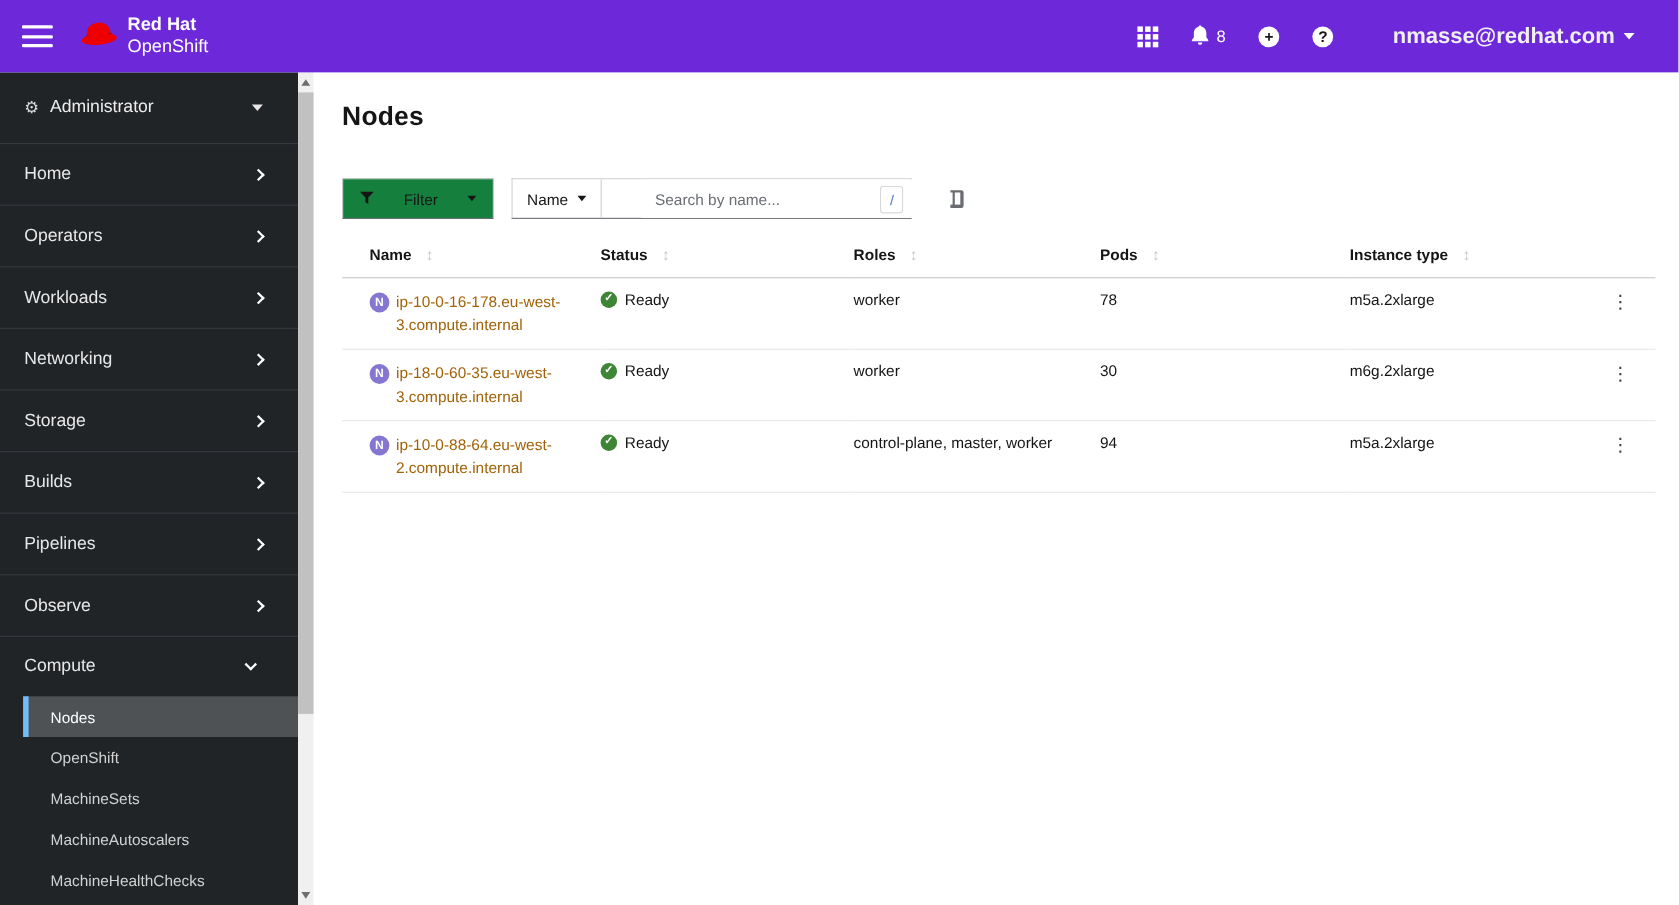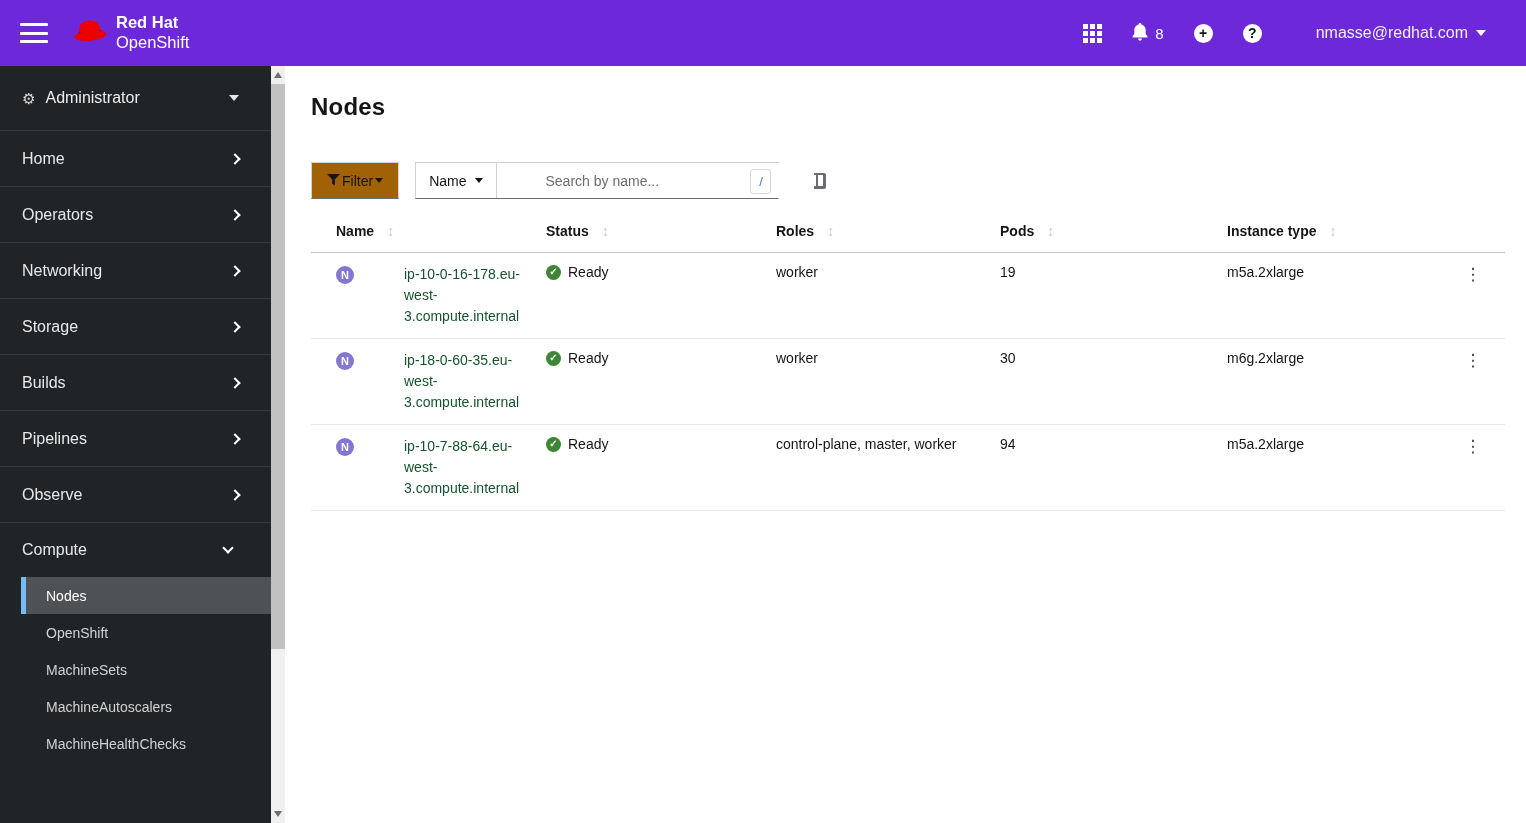--- a/index.html
+++ b/index.html
@@ -19,22 +19,22 @@
   .brand-text .b1 { font-weight:700; }
   .mast-right { display:flex; align-items:center; gap:30px; }
   .icon-btn { background:none; border:0; cursor:pointer; display:flex; align-items:center;
     gap:7px; color:#fff; }
   .grid-icon { display:grid; grid-template-columns:repeat(3,5px); grid-gap:2px; }
   .grid-icon i { width:5px; height:5px; background:#fff; }
   .badge-count { font-size:15px; color:#fff; }
   .circle-glyph { width:19px; height:19px; border-radius:50%; background:#fff; color:#151515;
     display:flex; align-items:center; justify-content:center; font-size:14px; font-weight:700;
     line-height:1; }
-  .user-menu { margin-left:24px; background:none; border:0; color:#f0f0f0; font-size:16px;
-    display:flex; align-items:center; gap:8px; cursor:pointer; }
+  .user-menu { margin-left:24px; background:none; border:0; color:#f0f0f0; font-size:20px;
+    display:flex; align-items:center; gap:8px; cursor:pointer;font-weight:bold; }
   .caret-down-w { width:0; height:0; border-left:5px solid transparent;
     border-right:5px solid transparent; border-top:6px solid #fff; }
 
   
   .layout { display:flex; height:757px; }
   .sidebar { width:271px; flex:none; background:#212427; color:#ededed; overflow:hidden; }
   .perspective { height:65px; display:flex; align-items:center; gap:10px; padding:0 32px 0 22px;
     border-bottom:1px solid #35383c; font-size:16px; cursor:pointer; }
   .cogs { color:#d8d8d8; font-size:15px; line-height:1; }
   .caret-down-g { width:0; height:0; border-left:5px solid transparent;
@@ -58,22 +58,22 @@
     border-left:4px solid transparent; border-right:4px solid transparent; }
   .sb-arrow.up { top:6px; border-bottom:6px solid #6d6d6d; }
   .sb-arrow.down { bottom:6px; border-top:6px solid #6d6d6d; }
   .sb-thumb { position:absolute; top:18px; left:0; width:14px; height:565px; background:#c1c1c1; }
 
   
   .content { flex:1; background:#fff; padding:27px 21px 0 26px; overflow:hidden; }
   .page-title { font-size:24px; font-weight:700; color:#151515; letter-spacing:.2px; }
 
   .toolbar { margin-top:41px; display:flex; align-items:center; }
-  .filter-btn { height:37px; background:#a16207; border:1px solid #d2d2d2; border-bottom-color:#6a6e73;
-    display:flex; align-items:center; gap:2px; padding:0 15px; font-size:14px; color:#151515;
+  .filter-btn { height:37px; background:#15803d; border:1px solid #d2d2d2; border-bottom-color:#6a6e73;
+    display:flex; align-items:center; gap:27px; padding:0 15px; font-size:14px; color:#151515;
     cursor:pointer; }
   .caret-down-d { width:0; height:0; border-left:4.5px solid transparent;
     border-right:4.5px solid transparent; border-top:5.5px solid #151515; }
   .attr-group { margin-left:16px; height:37px; display:flex; align-items:stretch;
     border:1px solid #d2d2d2; border-bottom-color:#6a6e73; background:#fff; }
   .name-select { display:flex; align-items:center; gap:9px; padding:0 13px; font-size:14px;
     color:#151515; background:none; border:0; border-right:1px solid #d2d2d2; cursor:pointer; }
   .search-wrap { position:relative; width:281px; }
   .search-wrap input { width:100%; height:100%; border:0; outline:none; padding:0 38px 0 12px;
     font-size:14px; color:#151515; font-family:"Liberation Sans",sans-serif;margin-left:36px; }
@@ -92,22 +92,22 @@
   th { text-align:left; font-weight:700; padding:0 8px 13px 0; border-bottom:1px solid #c6c7c8;
     cursor:pointer; }
   th .sort { color:#c8c8c8; font-size:14px; margin-left:13px; font-weight:400; }
   td { vertical-align:top; padding:11px 8px 11px 0; border-bottom:1px solid #e7e7e7; }
   th:first-child, td:first-child { padding-left:25px; }
   tr.data-row { height:59px; }
   .name-cell { display:flex; gap:6px; }
   .res-badge { width:18px; height:18px; flex:none; border-radius:50%; background:#8476d1;
     color:#fff; font-size:11px; font-weight:700; display:inline-flex; align-items:center;
     justify-content:center; margin-top:2px; }
-  .node-link { color:#14532d; text-decoration:none; display:inline-block; max-width:162px;
-    line-height:1.5;margin-left:44px; }
+  .node-link { color:#a16207; text-decoration:none; display:inline-block; max-width:162px;
+    line-height:1.5; }
   .status-cell { display:flex; align-items:center; gap:7px; }
   .check-icon { width:15px; height:15px; border-radius:50%; background:#3e8635; color:#fff;
     font-size:10px; font-weight:700; display:inline-flex; align-items:center;
     justify-content:center; line-height:1; }
   .kebab { background:none; border:0; cursor:pointer; font-size:17px; color:#3c3f42;
     line-height:1; padding:2px 6px; display:block; margin:0 auto; }
 </style>
 </head>
 <body>
 
@@ -177,20 +177,24 @@
 
     <div class="nav-item">
       <span>Home</span>
       <span class="chev right"></span>
     </div>
     <div class="nav-item">
       <span>Operators</span>
       <span class="chev right"></span>
     </div>
     <div class="nav-item">
+      <span>Workloads</span>
+      <span class="chev right"></span>
+    </div>
+    <div class="nav-item">
       <span>Networking</span>
       <span class="chev right"></span>
     </div>
     <div class="nav-item">
       <span>Storage</span>
       <span class="chev right"></span>
     </div>
     <div class="nav-item">
       <span>Builds</span>
       <span class="chev right"></span>
@@ -301,21 +305,21 @@
             <a href="#" class="node-link">ip-10-0-16-178.eu-west-3.compute.internal</a>
           </span>
             </td>
           <td>
               <span class="status-cell">
             <span class="check-icon">✓</span>
             <span>Ready</span>
           </span>
             </td>
           <td><span>worker</span></td>
-          <td><span>19</span></td>
+          <td><span>78</span></td>
           <td><span>m5a.2xlarge</span></td>
           <td>
               <button class="kebab">⋮</button>
             </td>
         </tr>
         <tr class="data-row">
           <td>
               <span class="name-cell">
             <span class="res-badge">N</span>
             <a href="#" class="node-link">ip-18-0-60-35.eu-west-3.compute.internal</a>
@@ -331,21 +335,21 @@
           <td><span>30</span></td>
           <td><span>m6g.2xlarge</span></td>
           <td>
               <button class="kebab">⋮</button>
             </td>
         </tr>
         <tr class="data-row">
           <td>
               <span class="name-cell">
             <span class="res-badge">N</span>
-            <a href="#" class="node-link">ip-10-7-88-64.eu-west-3.compute.internal</a>
+            <a href="#" class="node-link">ip-10-0-88-64.eu-west-2.compute.internal</a>
           </span>
             </td>
           <td>
               <span class="status-cell">
             <span class="check-icon">✓</span>
             <span>Ready</span>
           </span>
             </td>
           <td><span>control-plane, master, worker</span></td>
           <td><span>94</span></td>

